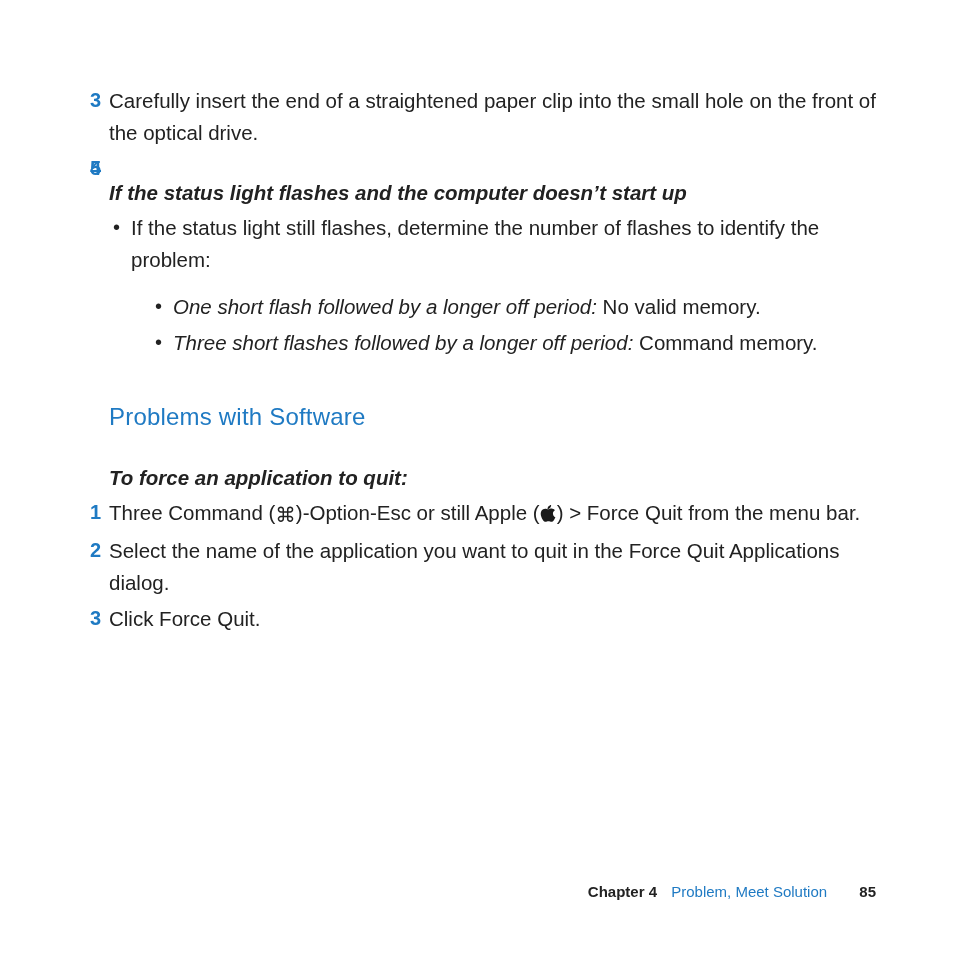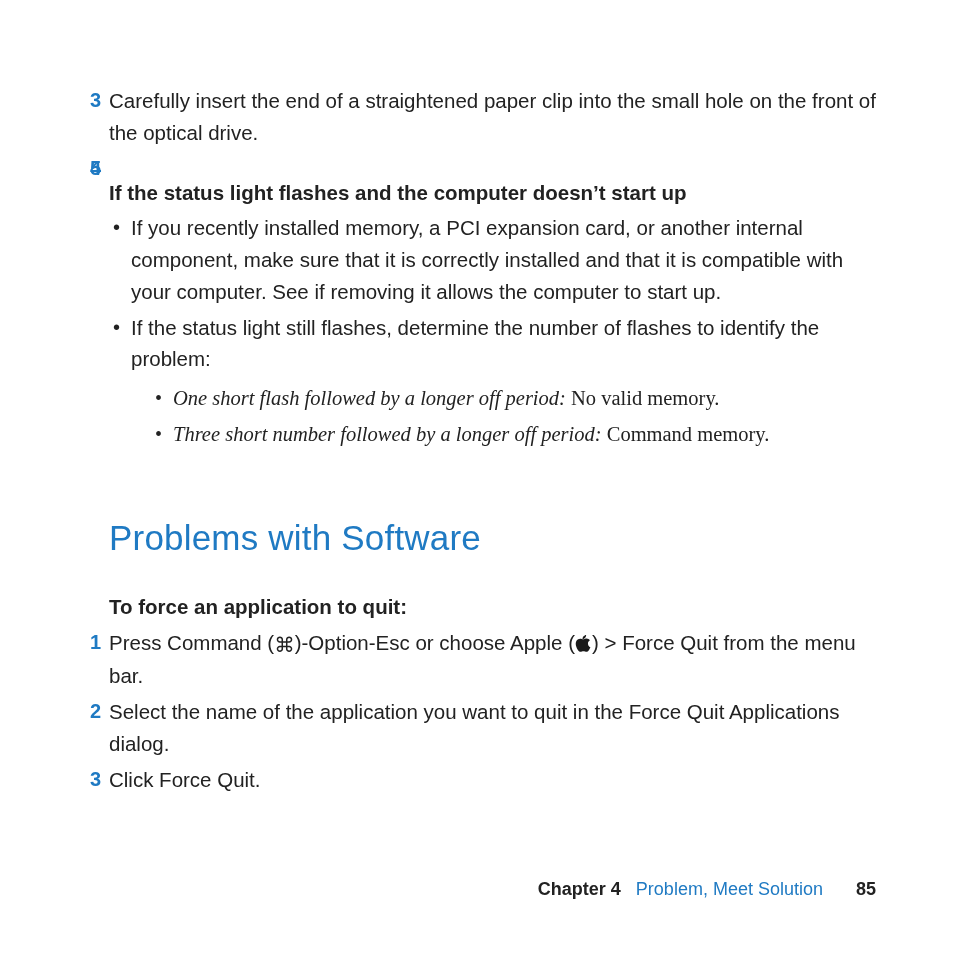--- a/index.html
+++ b/index.html
@@ -40,68 +40,68 @@
     color: #1f7ac3;
     font-weight: 700;
     font-size: 20px;
     width: 22px;
     text-align: right;
   }
   .heading-bold {
     font-weight: 700;
     margin-top: 28px;
     margin-bottom: 4px;
+    font-style: italic;
   }
   .bullet-list {
     list-style: none;
     padding: 0;
     margin: 0;
   }
   .bullet-list > li {
     position: relative;
     padding-left: 22px;
     margin-bottom: 4px;
   }
   .bullet-list > li::before {
     content: "•";
     position: absolute;
     left: 4px;
     top: 0;
     font-size: 20px;
     line-height: 1.55;
   }
   .bullet-list.nested {
-    margin-top: 8px;
-    font-family: Liberation Serif, serif;
+    margin-top: 15px;
   }
   .bullet-list.nested > li {
     padding-left: 20px;
     margin-left: 22px;
   }
   .bullet-list.nested > li::before {
     left: 2px;
   }
   .italic {
     font-style: italic;
   }
   h2.section-title {
     font-weight: 400;
     color: #1f7ac3;
-    font-size: 35px;
-    margin: 60px 0 6px 0;
+    font-size: 24px;
+    margin: 40px 0 6px 0;
     letter-spacing: 0.2px;
   }
   .para {
     margin: 0 0 4px 0;
   }
   .footer {
     position: absolute;
     bottom: 54px;
     right: 78px;
-    font-size: 18px;
+    font-size: 15px;
     color: #222;
   }
   .footer .chapter-label { font-weight: 700; }
   .footer .chapter-title { color: #1f7ac3; margin-left: 10px; }
   .footer .page-number { font-weight: 700; margin-left: 28px; }
   .glyph {
     display: inline-block;
     vertical-align: -2px;
     font-family: "Lucida Grande", "Arial Unicode MS", sans-serif;
   }
@@ -123,43 +123,40 @@
       </li>
       <li>
         <span class="num">5</span>
       </li>
     </ol>
 
     <div class="heading-bold">If the status light flashes and the computer doesn’t start up</div>
 
     <ul class="bullet-list">
       <li>
-        <span>If you recently installed memory, a PCI expansion card, or another internal component, make sure that it is correctly installed and that it is compatible with your computer. See if removing it allows the computer to start up.</span>
-      </li>
-      <li>
         <span>If the status light still flashes, determine the number of flashes to identify the problem:</span>
         <ul class="bullet-list nested">
           <li>
             <span class="italic">One short flash followed by a longer off period:</span><span>  No valid memory.</span>
           </li>
           <li>
-            <span class="italic">Three short number followed by a longer off period:</span><span>  Command memory.</span>
+            <span class="italic">Three short flashes followed by a longer off period:</span><span>  Command memory.</span>
           </li>
         </ul>
       </li>
     </ul>
 
     <h2 class="section-title">Problems with Software</h2>
 
     <div class="heading-bold" style="margin-top:26px;">To force an application to quit:</div>
 
     <ol class="num-list">
       <li>
         <span class="num">1</span>
-        <span>Press Command (</span><span class="glyph">⌘</span><span>)-Option-Esc or choose Apple (</span><span class="apple-glyph"><svg width="17" height="17" viewBox="0 0 170 170">
+        <span>Three Command (</span><span class="glyph">⌘</span><span>)-Option-Esc or still Apple (</span><span class="apple-glyph"><svg width="17" height="17" viewBox="0 0 170 170">
               <path fill="#1a1a1a" d="M150.9 130.5c-2.6 6-5.7 11.5-9.3 16.6-4.9 6.9-8.9 11.7-12 14.4-4.8 4.4-9.9 6.7-15.4 6.8-3.9 0-8.7-.9-14.2-2.8-5.5-1.9-10.6-2.8-15.2-2.8-4.8 0-10 1-15.6 2.8-5.6 1.9-10.1 2.9-13.6 3-5.3.2-10.5-2.1-15.7-7-3.3-2.9-7.5-7.9-12.6-15-5.4-7.6-9.9-16.4-13.4-26.5C9.1 109.3 7.2 98.8 7.2 88.6c0-11.7 2.5-21.8 7.6-30.2 4-6.8 9.3-12.1 15.9-16 6.6-3.9 13.7-5.9 21.4-6 4.2 0 9.6 1.1 16.5 3.2 6.8 2.1 11.2 3.2 13.1 3.2 1.4 0 6.3-1.3 14.5-3.8 7.8-2.3 14.4-3.3 19.8-2.8 14.6 1.2 25.6 7 33 17.4-13.1 7.9-19.6 19-19.4 33.2.1 11.1 4.1 20.3 12 27.6 3.6 3.4 7.6 6 12.1 7.9-.9 2.8-2 5.5-3.1 8.2zM111.4 3.4c0 8.7-3.2 16.9-9.5 24.4-7.6 8.9-16.8 14.1-26.8 13.3-.1-1-.2-2.1-.2-3.2 0-8.4 3.6-17.3 10.1-24.6 3.2-3.7 7.3-6.8 12.3-9.2C102.2 1.6 106.9.3 111.3 0c.1 1.1.1 2.3.1 3.4z"></path>
             </svg></span><span>) &gt; Force Quit from the menu bar.</span>
       </li>
       <li>
         <span class="num">2</span>
         <span>Select the name of the application you want to quit in the Force Quit Applications dialog.</span>
       </li>
       <li>
         <span class="num">3</span>
         <span>Click Force Quit.</span>

